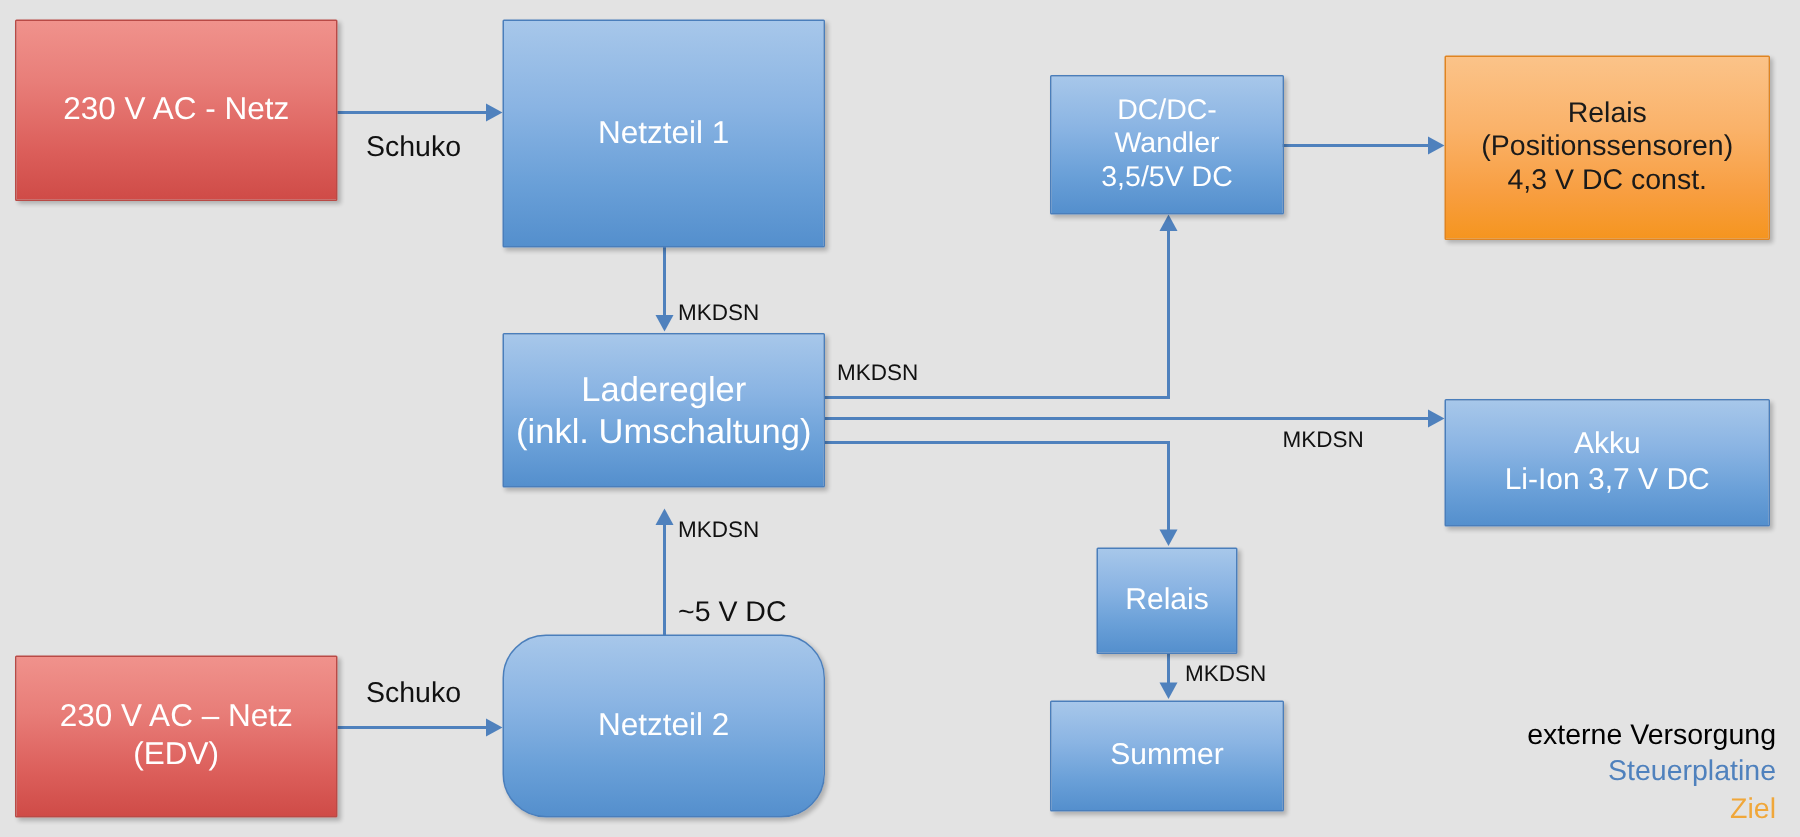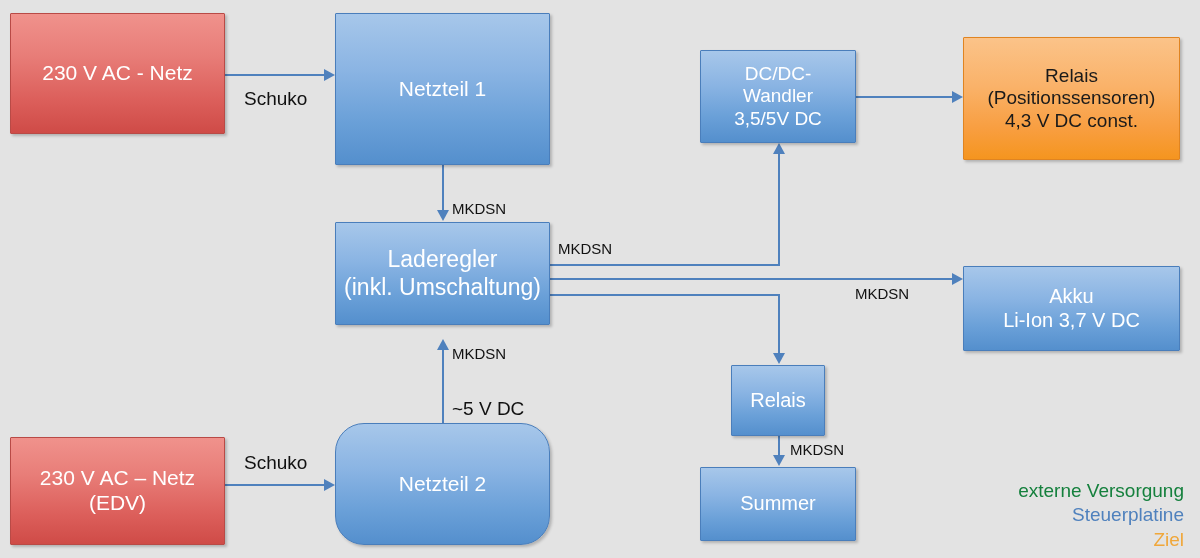--- a/index.html
+++ b/index.html
@@ -198,21 +198,21 @@
       <span>(EDV)</span>
     </span>
   </div>
 
   <div class="node blue" style="left:335px; top:423px; width:215px; height:122px; font-size:21px;border-radius:29px;">
     <span class="lbl">Netzteil 2</span>
   </div>
 
   <div id="legend">
     <div>
-      <span style="color: #15803d;">externe Versorgung</span>
+      <span style="color: #000000;">externe Versorgung</span>
     </div>
     <div>
       <span style="color: rgb(79, 129, 189); margin-top: 32px;">Steuerplatine</span>
     </div>
     <div>
       <span style="color: rgb(240, 167, 58);">Ziel</span>
     </div>
   </div>
 
 </div>

